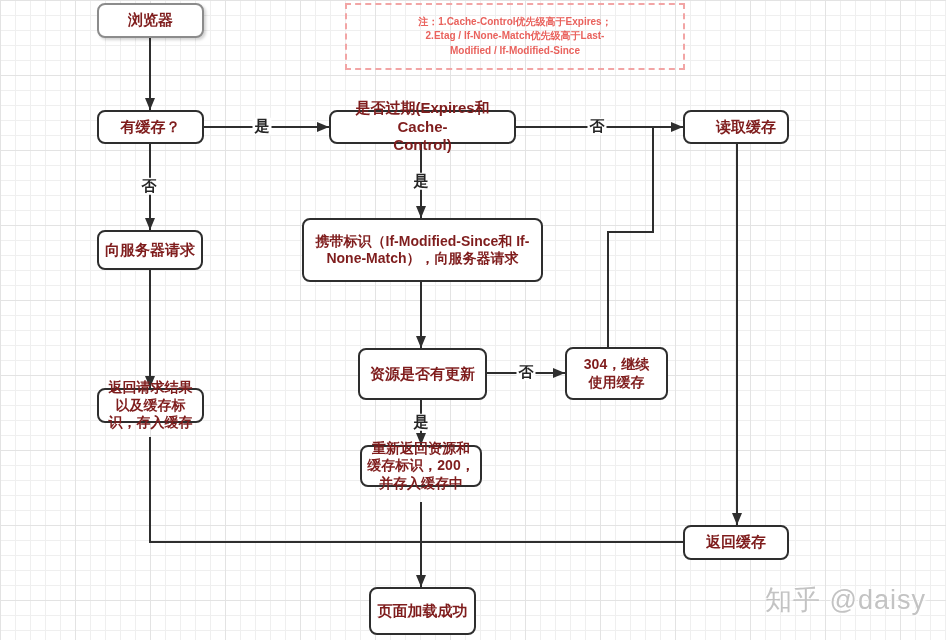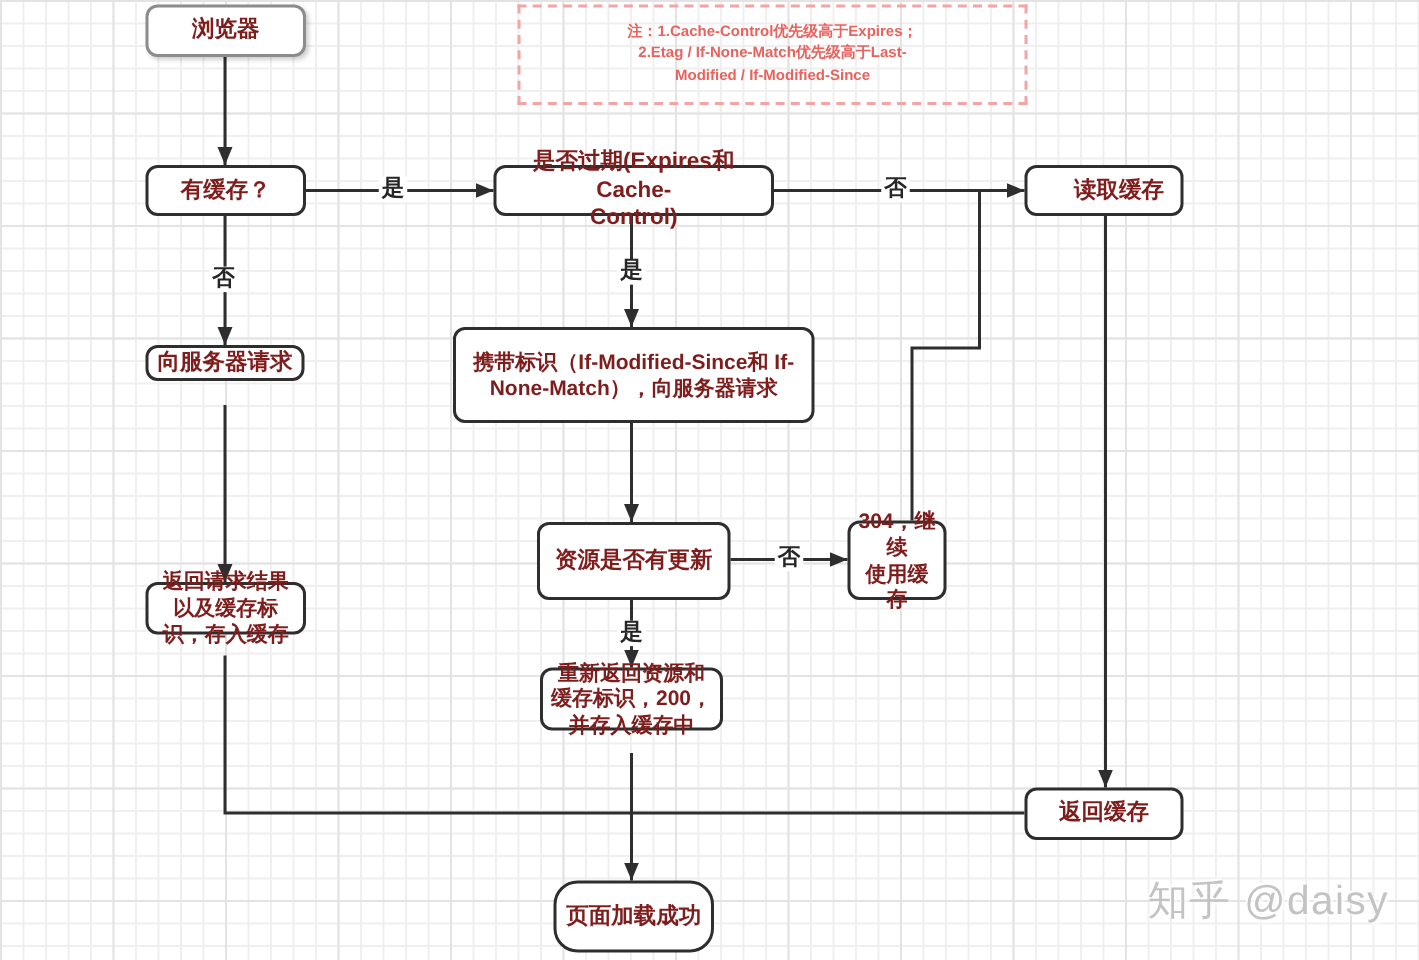--- a/index.html
+++ b/index.html
@@ -86,28 +86,28 @@
     color: #c3c3c3;
     text-shadow: -1px -1px 0 #ffffff, 2px 2px 2px #ffffff;
     user-select: none;
   }
 
   
   #n-browser          { left:  97px; top:   3px; width: 107px; height: 35px; }
   #n-has-cache        { left:  97px; top: 110px; width: 107px; height: 34px; }
   #n-expired          { left: 329px; top: 110px; width: 187px; height: 34px; }
   #n-read-cache       { left: 683px; top: 110px; width: 106px; height: 34px; padding-left: 24px; }
-  #n-request-server   { left:  97px; top: 230px; width: 106px; height: 24px; }
+  #n-request-server   { left:  97px; top: 230px; width: 106px; height: 40px; }
   #n-carry-id         { left: 302px; top: 218px; width: 241px; height: 64px; }
   #n-resource-updated { left: 358px; top: 348px; width: 129px; height: 52px; }
-  #n-304              { left: 565px; top: 347px; width:  66px; height: 53px; }
+  #n-304              { left: 565px; top: 347px; width:  103px; height: 53px; }
   #n-return-result    { left:  97px; top: 388px; width: 107px; height: 35px; }
   #n-return-resource  { left: 360px; top: 445px; width: 122px; height: 42px; }
   #n-return-cache     { left: 683px; top: 525px; width: 106px; height: 35px; }
-  #n-page-loaded      { left: 369px; top: 587px; width: 107px; height: 48px; border-radius: 16px; }
+  #n-page-loaded      { left: 369px; top: 587px; width: 107px; height: 48px; }
 
   
   #l-yes1 { left: 262px; top: 126px; }
   #l-no1  { left: 149px; top: 186px; }
   #l-no2  { left: 597px; top: 126px; }
   #l-yes2 { left: 421px; top: 181px; }
   #l-no3  { left: 526px; top: 372px; }
   #l-yes3 { left: 421px; top: 422px; }
 </style>
 </head>

